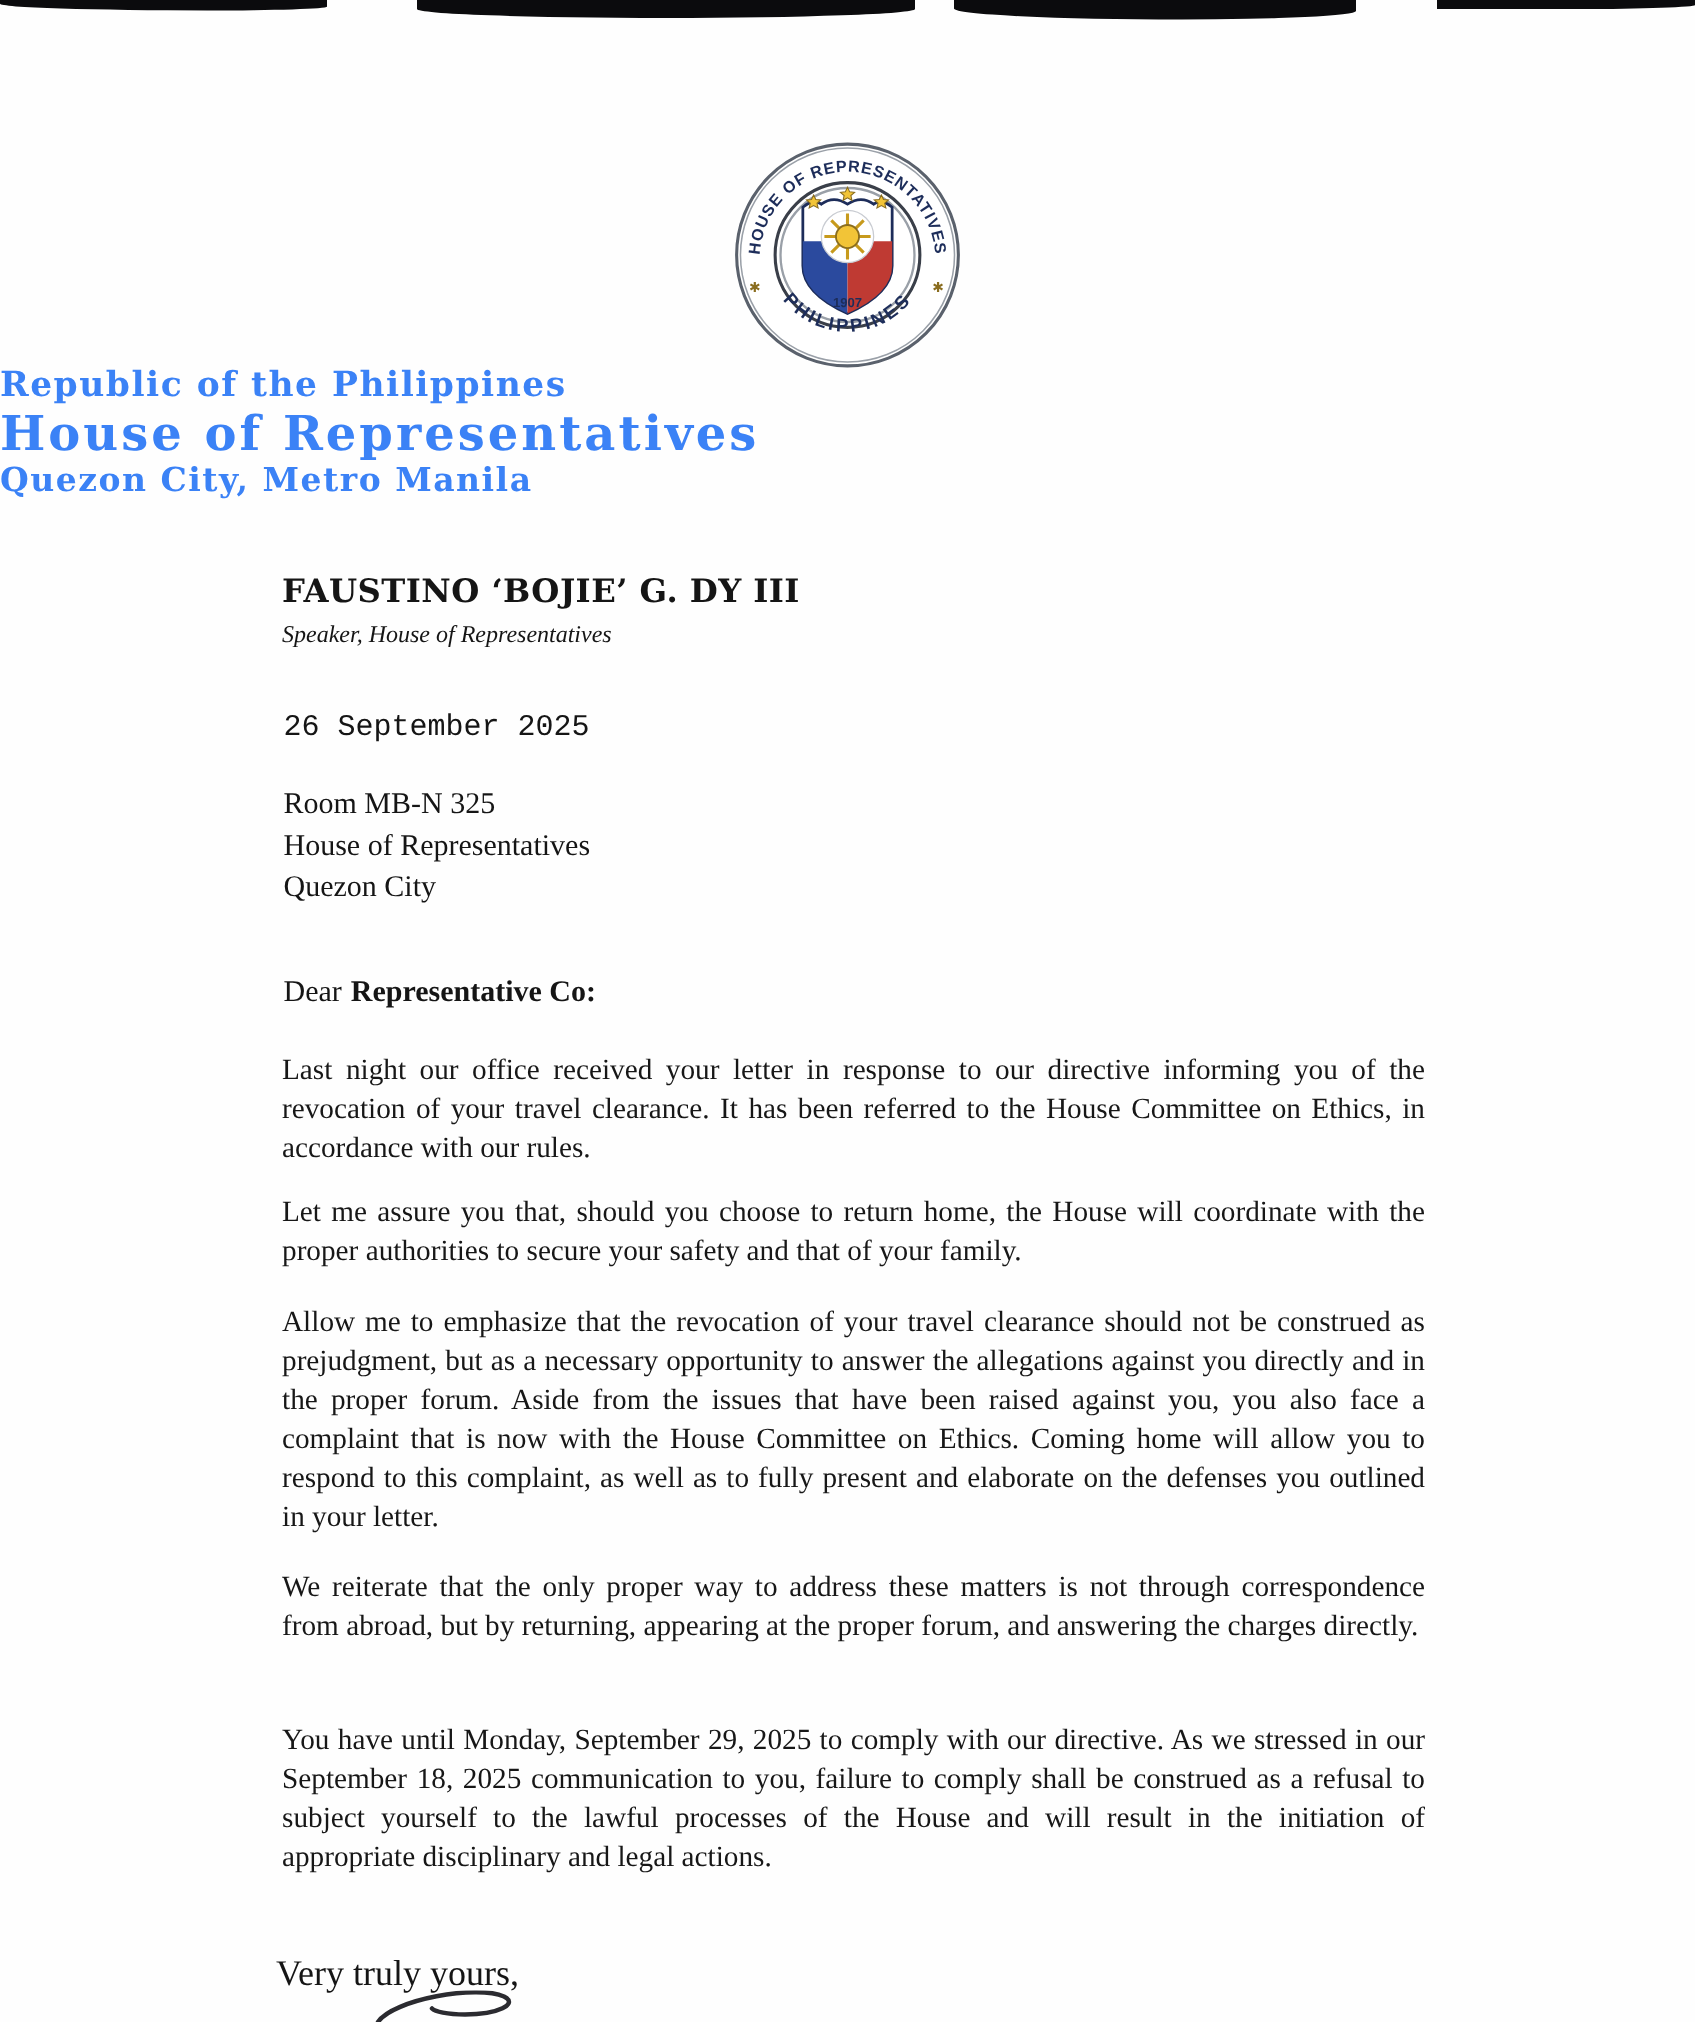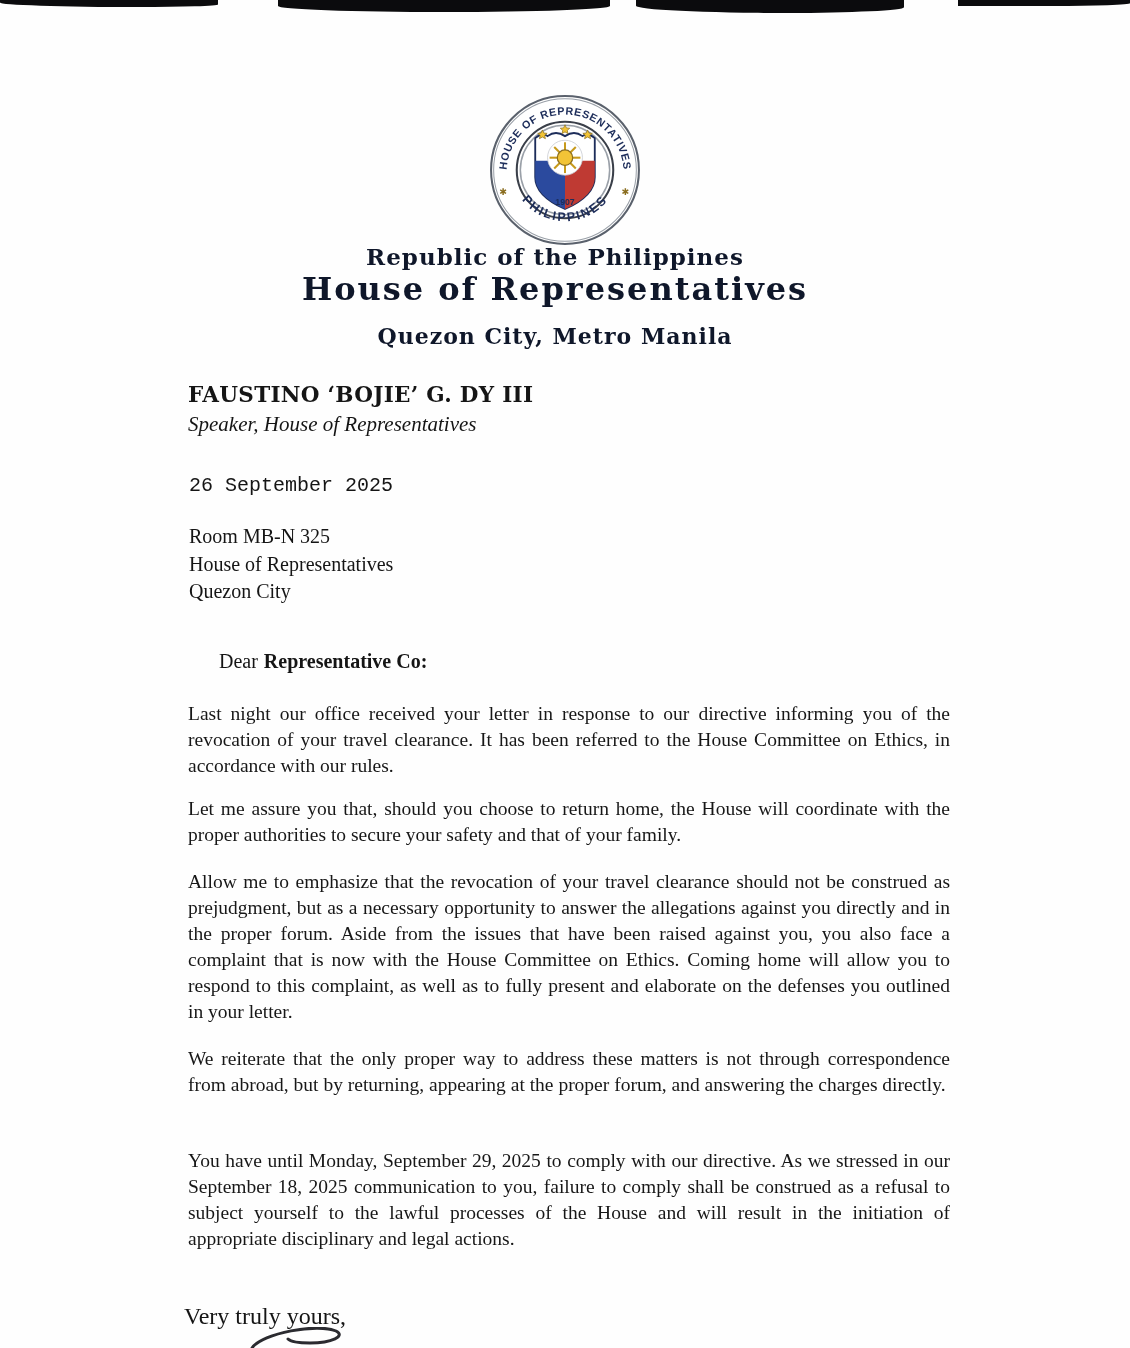--- a/index.html
+++ b/index.html
@@ -34,45 +34,44 @@
     top: 93px;
     width: 154px;
     height: 154px;
   }
 
   .letterhead {
     position: absolute;
     left: 0;
     top: 243px;
     width: 1110px;
-    text-align: center;
     font-family: "DejaVu Serif", serif;
     font-weight: 700;
-    color: #0f172a;
+    color: #3b82f6;
   }
   .gothic-small  { font-size: 23px; line-height: 28px; letter-spacing: 1px; }
   .gothic-large  { font-size: 32px; line-height: 36px; letter-spacing: 2px; }
-  .gothic-sub    { font-size: 22px; line-height: 27px; letter-spacing: 1px; margin-top: 16px; }
+  .gothic-sub    { font-size: 22px; line-height: 27px; letter-spacing: 1px; }
 
   .sender {
     position: absolute;
     left: 188px;
     top: 381px;
     width: 762px;
   }
   .sender-name {
     font-family: "DejaVu Serif", serif;
     font-weight: 700;
     font-size: 21.5px;
     line-height: 28px;
     letter-spacing: 0.3px;
   }
   .sender-title {
     font-style: italic;
-    font-size: 21px;
+    font-size: 16px;
     line-height: 30px;
     font-family: "Liberation Serif", serif;
   }
 
   .date-line {
     position: absolute;
     left: 189px;
     top: 474px;
     font-size: 20px;
     font-family: Liberation Mono, monospace;
@@ -88,21 +87,21 @@
   }
   .recipient-name { font-weight: 700; }
 
   .salutation {
     position: absolute;
     left: 189px;
     top: 650px;
     font-size: 20px;
   }
   .salutation b { font-weight: 700; }
-  .sal-prefix { margin-right: 6px; margin-left: 30px; }
+  .sal-prefix { margin-right: 6px; }
 
   .para {
     position: absolute;
     left: 188px;
     width: 762px;
     font-size: 19.5px;
     line-height: 26px;
     text-align: justify;
     color: #171717;
   }

